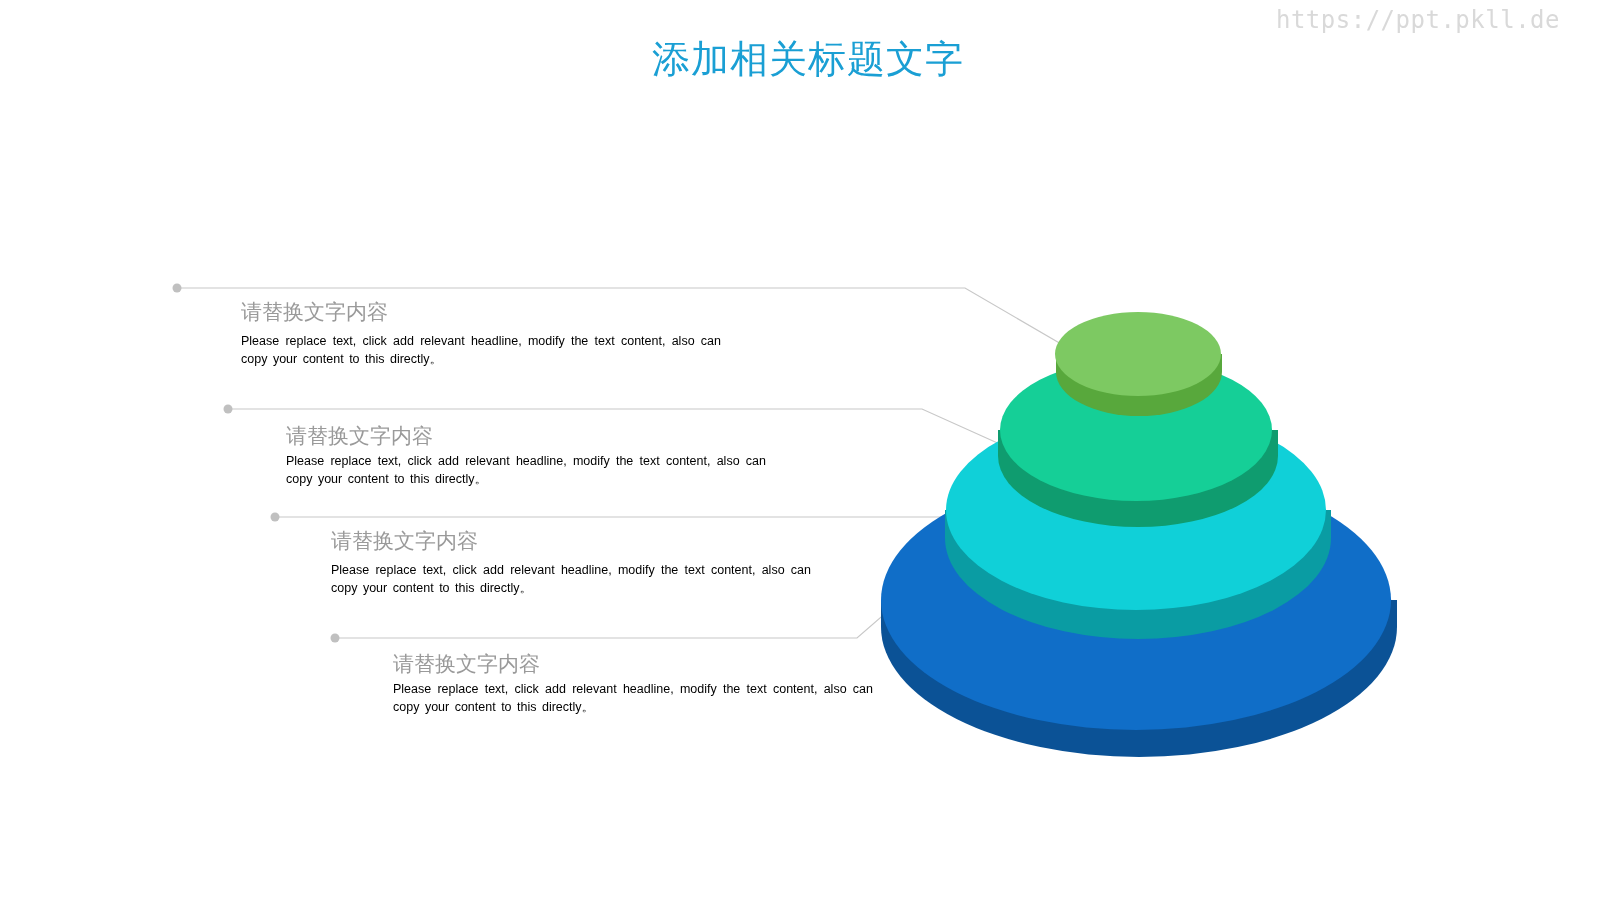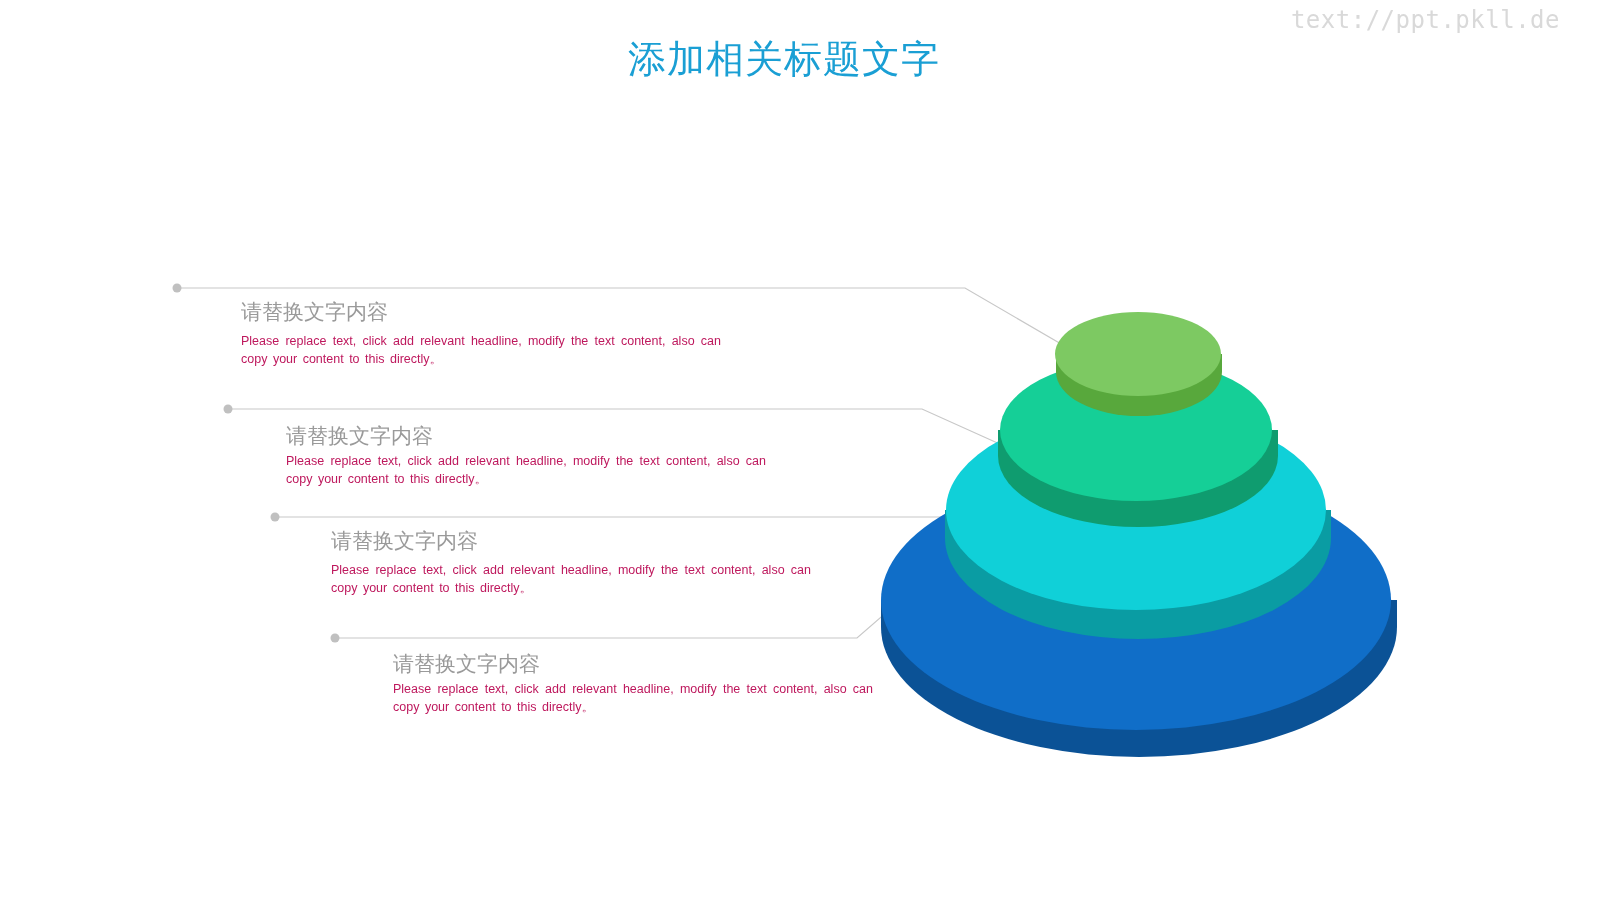--- a/index.html
+++ b/index.html
@@ -1,28 +1,28 @@
 <!DOCTYPE html>
 <html><head>
 <meta charset="utf-8">
 <style>
   html, body { margin:0; padding:0; }
   body { width:1600px; height:900px; background:#ffffff; position:relative; overflow:hidden; font-family:"Liberation Sans","DejaVu Sans",sans-serif; }
-  .title { position:absolute; top:34px; left:0; width:1568px; text-align:center; font-size:38px; color:#1a9fd4; letter-spacing:1px; font-family:"DejaVu Sans",sans-serif; }
+  .title { position:absolute; top:34px; left:0; width:1568px; text-align:center; font-size:38px; color:#1a9fd4; letter-spacing:1px; font-family:"DejaVu Sans",sans-serif;padding-left:24px; }
   .watermark { position:absolute; top:6px; right:40px; font-size:24px; color:#d9d9d9; font-family:"DejaVu Sans Mono",monospace; letter-spacing:0.5px; }
   svg.diagram { position:absolute; left:0; top:0; }
   .item { position:absolute;margin-left:36px; }
   .item .heading { font-size:21px; color:#9a9a9a; font-family:"DejaVu Sans",sans-serif; white-space:nowrap; }
-  .item .desc { font-size:12.5px; color:#be185d; line-height:18px; width:480px; text-align:justify; margin-top:2px; word-spacing:2px; }
+  .item .desc { font-size:12.5px; color:#000000; line-height:18px; width:480px; text-align:justify; margin-top:2px; word-spacing:2px; }
 </style>
 </head>
 <body>
 
 <div class="title">添加相关标题文字</div>
-<div class="watermark">text://ppt.pkll.de</div>
+<div class="watermark">https://ppt.pkll.de</div>
 
 <svg class="diagram" width="1600" height="900" viewBox="0 0 1600 900">
 
   <g stroke="#c8c8c8" stroke-width="1.2" fill="none">
     <polyline points="177,288 965,288 1068,348"></polyline>
     <polyline points="228,409 922,409 1013,450"></polyline>
     <polyline points="275,517 1015,517"></polyline>
     <polyline points="335,638 857,638 940,566"></polyline>
   </g>
   <g fill="#c0c0c0">

